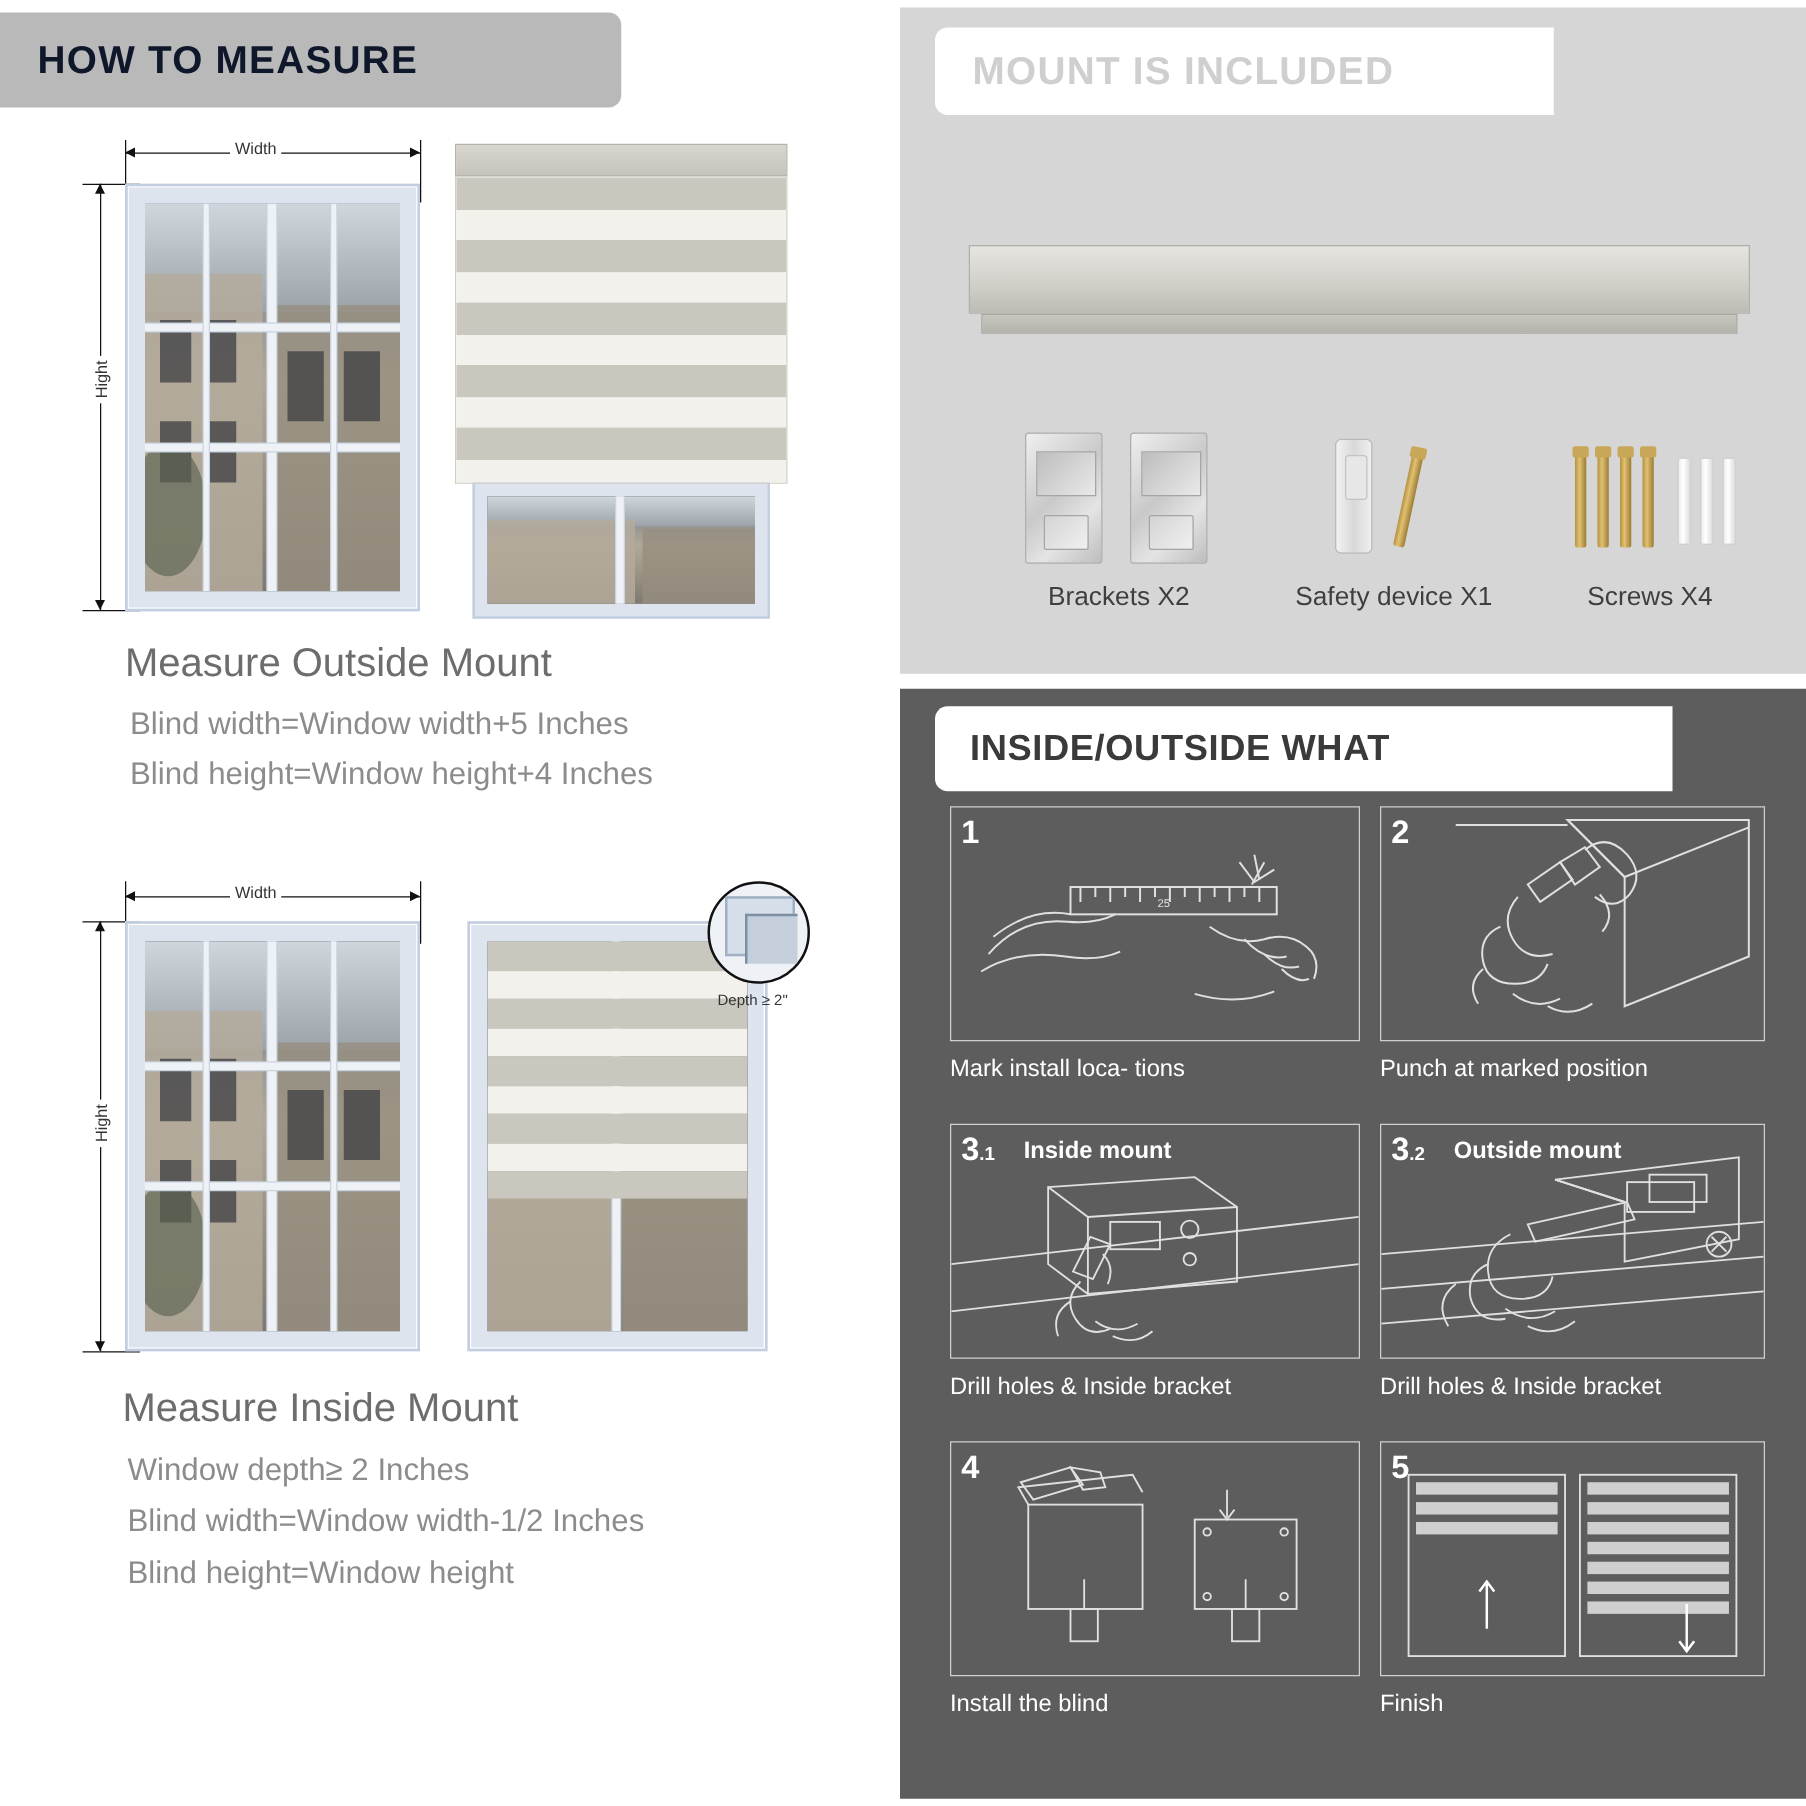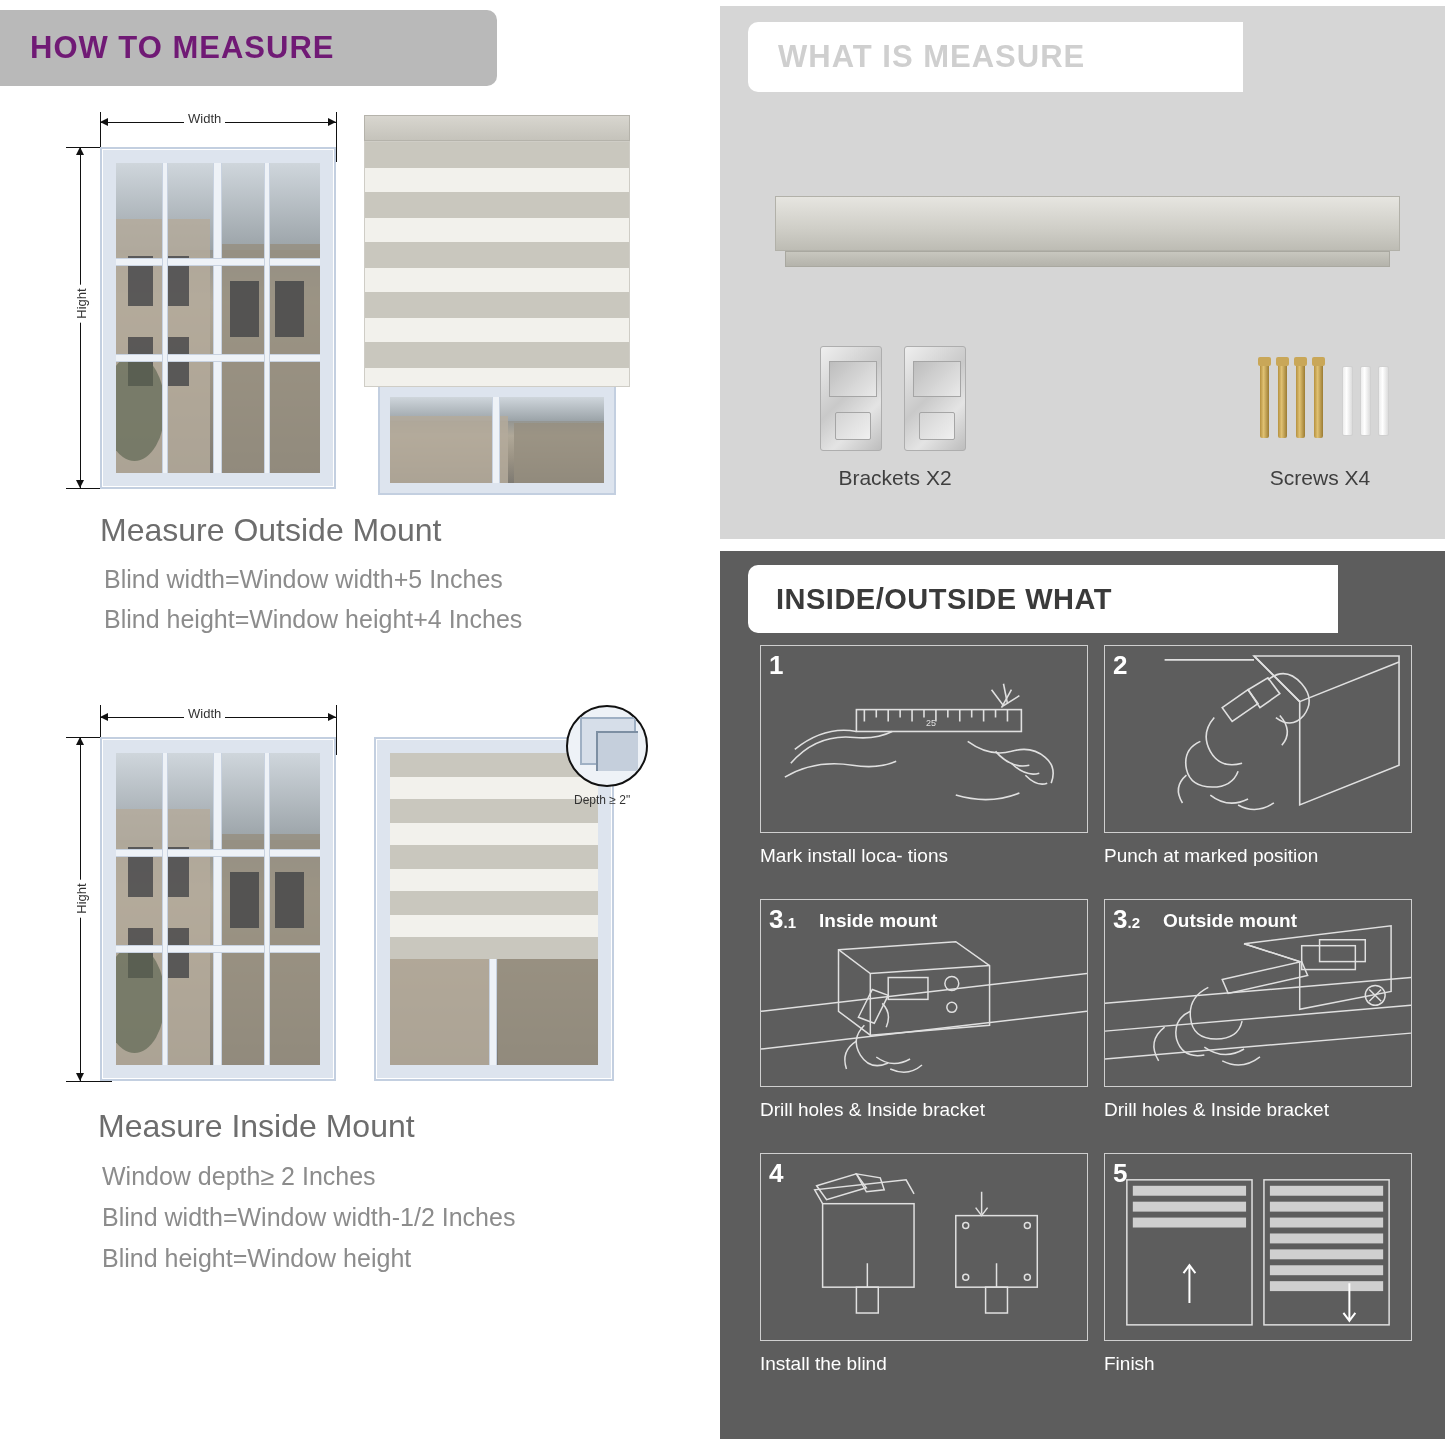--- a/index.html
+++ b/index.html
@@ -16,21 +16,21 @@
   .left-col {
     position:absolute; left:0; top:0; width:714px; height:1445px;
     background:#ffffff;
   }
   .hdr-measure {
     position:absolute; left:0; top:10px; width:497px; height:76px;
     background:#b9b9b9; border-radius:0 10px 10px 0;
     display:flex; align-items:center; padding-left:30px;
   }
   .hdr-measure span {
-    color:#701a75; font-size:31px; font-weight:bold; letter-spacing:1px;
+    color:#0f172a; font-size:31px; font-weight:bold; letter-spacing:1px;
   }
 
   
   .blk1 { position:absolute; left:0; top:100px; width:714px; height:420px; }
   .blk2 { position:absolute; left:0; top:695px; width:714px; height:420px; }
 
   .dim-label {
     position:absolute; font-size:13px; color:#333; background:#fff; padding:0 4px;
   }
   .arrow-h {
@@ -346,37 +346,42 @@
     <div class="sec-line" style="left:102px; top:1162px;">Window depth≥ 2 Inches</div>
     <div class="sec-line" style="left:102px; top:1203px;">Blind width=Window width-1/2 Inches</div>
     <div class="sec-line" style="left:102px; top:1244px;">Blind height=Window height</div>
 
   </div>
 
   <div class="right-col">
 
     <div class="included-panel">
       <div class="hdr-included">
-        <span>WHAT IS MEASURE</span>
+        <span>MOUNT IS INCLUDED</span>
       </div>
 
 
       <div class="headrail">
         <div class="top"></div>
         <div class="lip"></div>
       </div>
 
       <div class="parts-row">
 
         <div class="part" style="left:20px; top:0; width:230px; height:170px;">
           <div class="bracket" style="left:40px; top:10px;"></div>
           <div class="bracket" style="left:124px; top:10px;"></div>
           <div class="part-caption">Brackets X2</div>
         </div>
 
+        <div class="part" style="left:250px; top:0; width:210px; height:170px;">
+          <div class="safety" style="left:58px; top:15px;"></div>
+          <div class="screw-gold" style="left:112px; top:28px; transform:rotate(12deg);"></div>
+          <div class="part-caption">Safety device X1</div>
+        </div>
 
         <div class="part" style="left:460px; top:0; width:200px; height:170px;">
           <div class="screw-gold" style="left:40px; top:28px;"></div>
           <div class="screw-gold" style="left:58px; top:28px;"></div>
           <div class="screw-gold" style="left:76px; top:28px;"></div>
           <div class="screw-gold" style="left:94px; top:28px;"></div>
           <div class="anchor-clear" style="left:122px; top:30px;"></div>
           <div class="anchor-clear" style="left:140px; top:30px;"></div>
           <div class="anchor-clear" style="left:158px; top:30px;"></div>
           <div class="part-caption">Screws X4</div>

